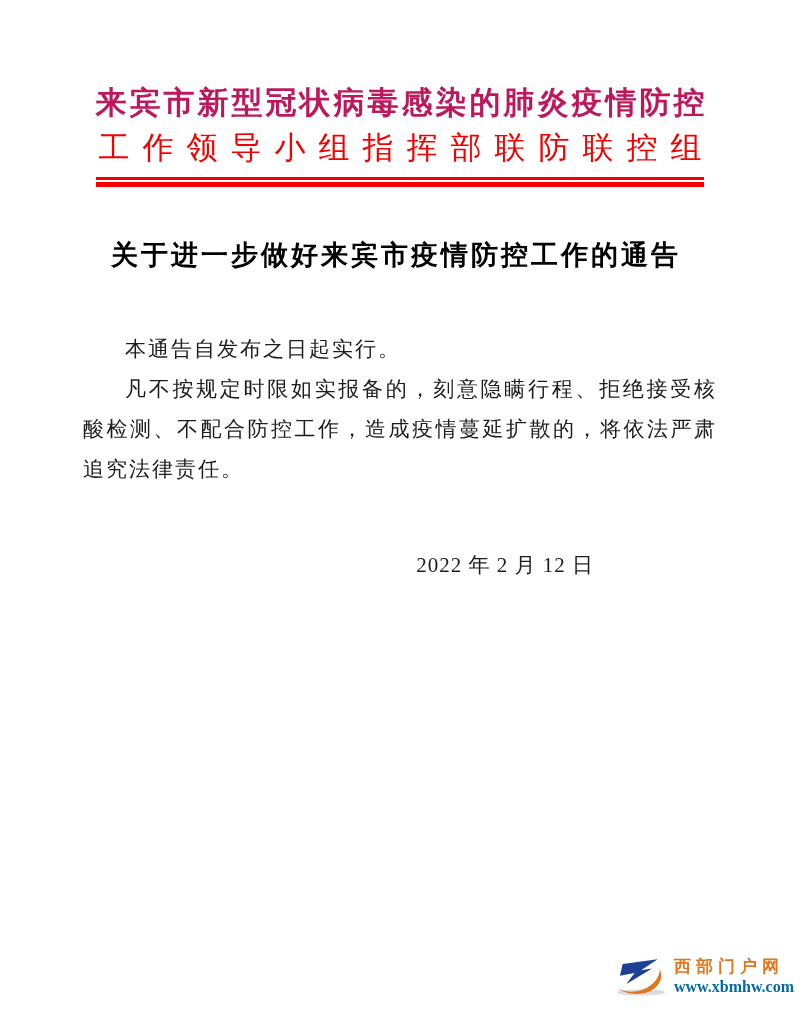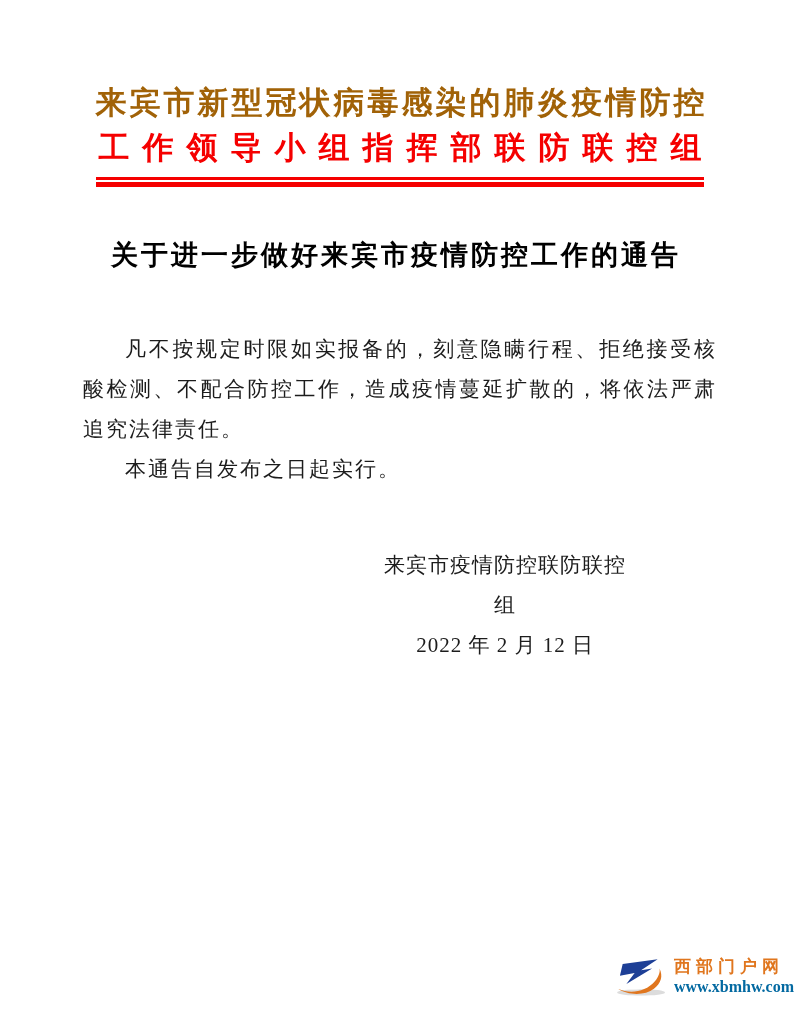--- a/index.html
+++ b/index.html
@@ -10,31 +10,31 @@
     margin: 0 auto;
     background: #ffffff;
     overflow: hidden;
     font-family: "Liberation Serif", "DejaVu Serif", serif;
     color: #1e1e1e;
   }
 
   
   .org-header { padding-top: 80px; text-align: center; }
   .org-line1 {
-    color: #a16207;
+    color: #be185d;
     font-weight: bold;
     font-size: 31px;
     line-height: 46px;
     letter-spacing: 3px;
     padding-left: 3px;
     white-space: nowrap;
   }
   .org-line2 {
     color: #f50000;
-    font-weight: bold;
+    font-weight: normal;
     font-size: 31px;
     line-height: 44px;
     letter-spacing: 13px;
     padding-left: 13px;
     white-space: nowrap;
   }
   .red-rule { width: 608px; margin: 7px auto 0; }
   .red-rule .rule-thin  { height: 3px; background: #f50000; }
   .red-rule .rule-gap   { height: 2px; background: #ffffff; }
   .red-rule .rule-thick { height: 5px; background: #f50000; }
@@ -113,26 +113,25 @@
     <div class="red-rule">
       <div class="rule-thin"></div>
       <div class="rule-gap"></div>
       <div class="rule-thick"></div>
     </div>
   </div>
 
   <h1 class="doc-title">关于进一步做好来宾市疫情防控工作的通告</h1>
 
   <div class="body-text">
+    <p>本通告自发布之日起实行。</p>
     <p>凡不按规定时限如实报备的，刻意隐瞒行程、拒绝接受核酸检测、不配合防控工作，造成疫情蔓延扩散的，将依法严肃追究法律责任。</p>
-    <p>本通告自发布之日起实行。</p>
   </div>
 
   <div class="signoff">
-    <div>来宾市疫情防控联防联控组</div>
     <div>2022 年 2 月 12 日</div>
   </div>
 
   <div class="watermark">
     <span>
       <svg class="logo-emblem" viewBox="0 0 58 50" xmlns="http://www.w3.org/2000/svg">
         <ellipse cx="28" cy="45" rx="26" ry="3.5" fill="#dcdcdc"></ellipse>
         <path d="M8 14 L46 9 L28 21 L40 19 L12 36 L21 24 L5 27 Z" fill="#1d3f96"></path>
         <path d="M3 41 C15 47 33 45 43 33 C47 28 49 23 48 19 C52 27 50 35 42 41 C32 49 13 48 3 41 Z" fill="#e0761e"></path>
         <path d="M10 38 C18 42 30 41 37 35 C33 41 22 44 13 41 Z" fill="#ffffff" opacity="0.5"></path>

